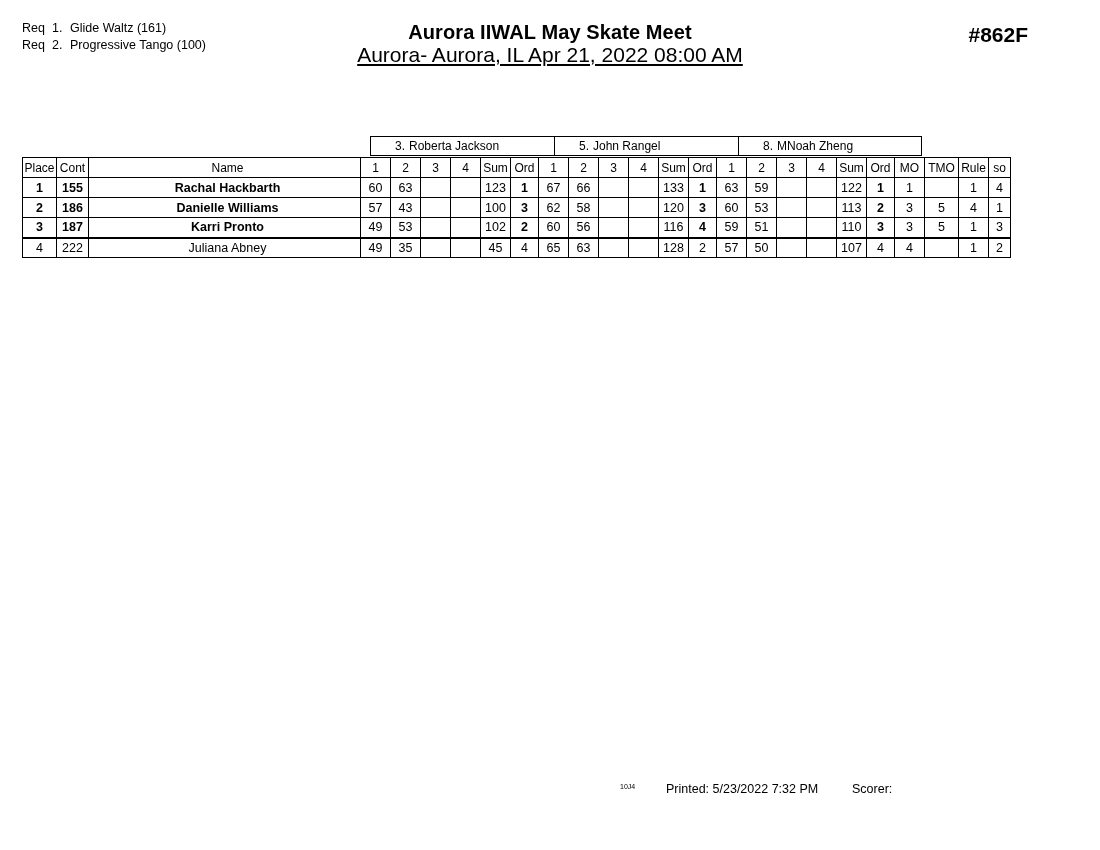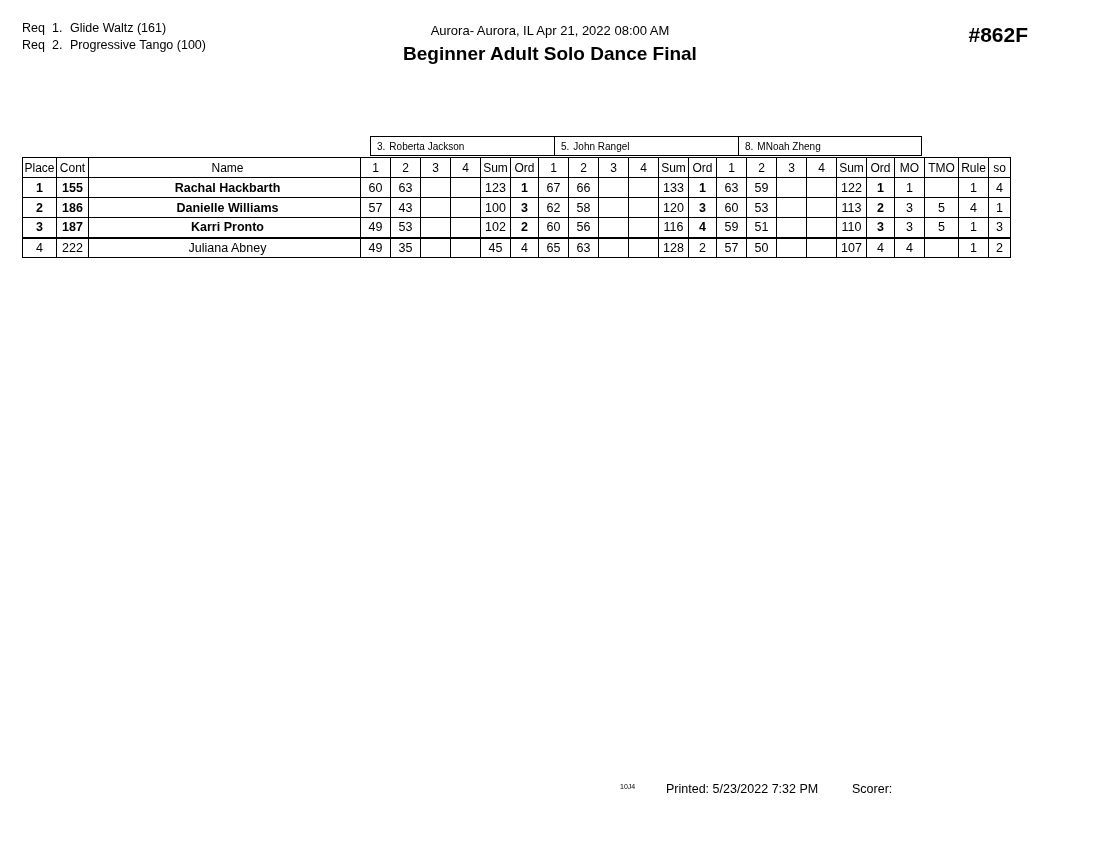--- a/index.html
+++ b/index.html
@@ -39,22 +39,23 @@
     width: 1100px;
     text-align: center;
   }
   .h-title {
     font-size: 20px;
     font-weight: bold;
     letter-spacing: 0.1px;
     line-height: 24px;
   }
   .h-sub {
-    font-size: 13px;
+    font-size: 21px;
     line-height: 21px;
+    text-decoration: underline;
   }
   .h-event {
     font-size: 19px;
     font-weight: bold;
     line-height: 26px;
   }
   .h-usars {
     font-size: 16px;
     line-height: 24px;
   }
@@ -73,22 +74,22 @@
     position: absolute;
     left: 370px;
     top: 136px;
     display: flex;
   }
   .judge-cell {
     border: 1px solid #000;
     border-right: none;
     height: 20px;
     box-sizing: border-box;
-    font-size: 10px;
-    padding-left: 6px;
+    font-size: 12px;
+    padding-left: 24px;
     line-height: 19px;
     white-space: nowrap;
     overflow: hidden;
   }
   .judge-cell:last-child { border-right: 1px solid #000; }
   .jw { width: 184px; }
   .j-num { margin-right: 4px; }
 
   
   table.results {
@@ -169,22 +170,22 @@
 <div class="reqs">
   <div class="req-row">
     <span class="req-tag">Req</span><span class="req-num">1.</span><span class="req-name">Glide Waltz (161)</span>
   </div>
   <div class="req-row">
     <span class="req-tag">Req</span><span class="req-num">2.</span><span class="req-name">Progressive Tango (100)</span>
   </div>
 </div>
 
 <div class="header">
+  <div class="h-title">Aurora IIWAL May Skate Meet</div>
   <div class="h-sub">Aurora- Aurora, IL  Apr 21, 2022  08:00 AM</div>
-  <div class="h-event">Beginner Adult Solo Dance Final</div>
 </div>
 
 <div class="event-code">#862F</div>
 
 <div class="judges">
   <div class="judge-cell jw">
     <span class="j-num">3.</span><span>Roberta  Jackson</span>
   </div>
   <div class="judge-cell jw">
     <span class="j-num">5.</span><span>John  Rangel</span>

